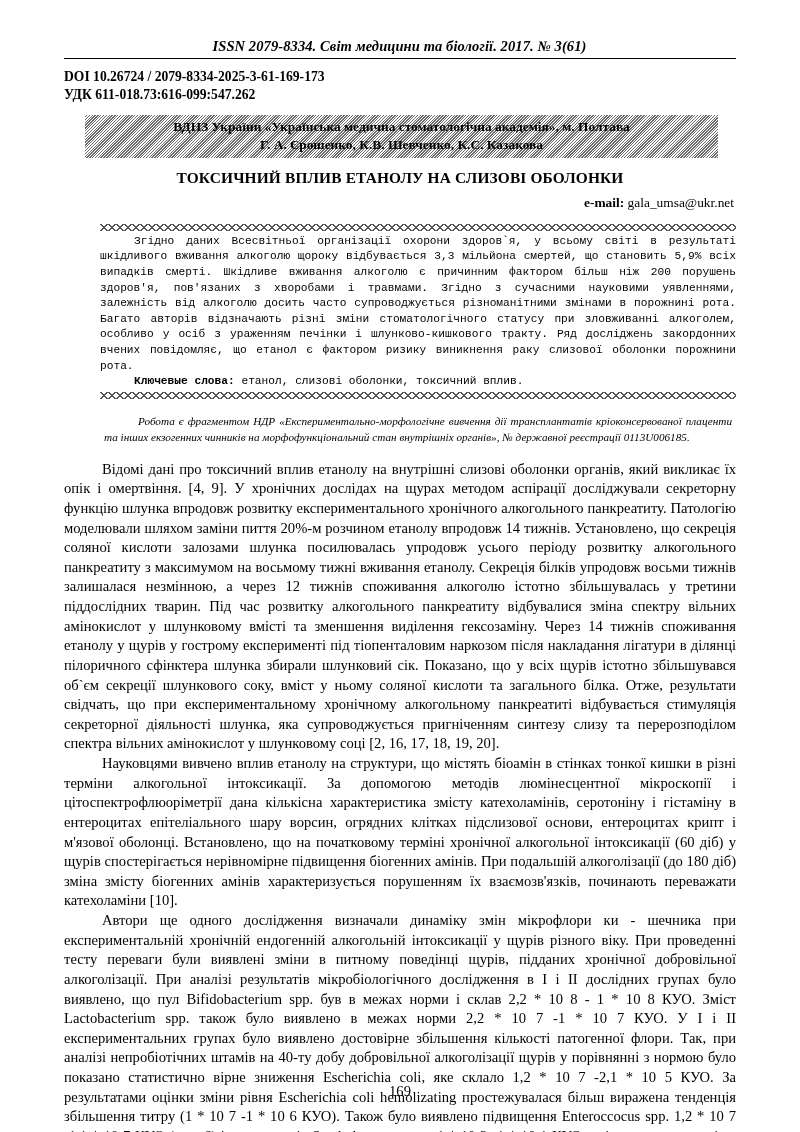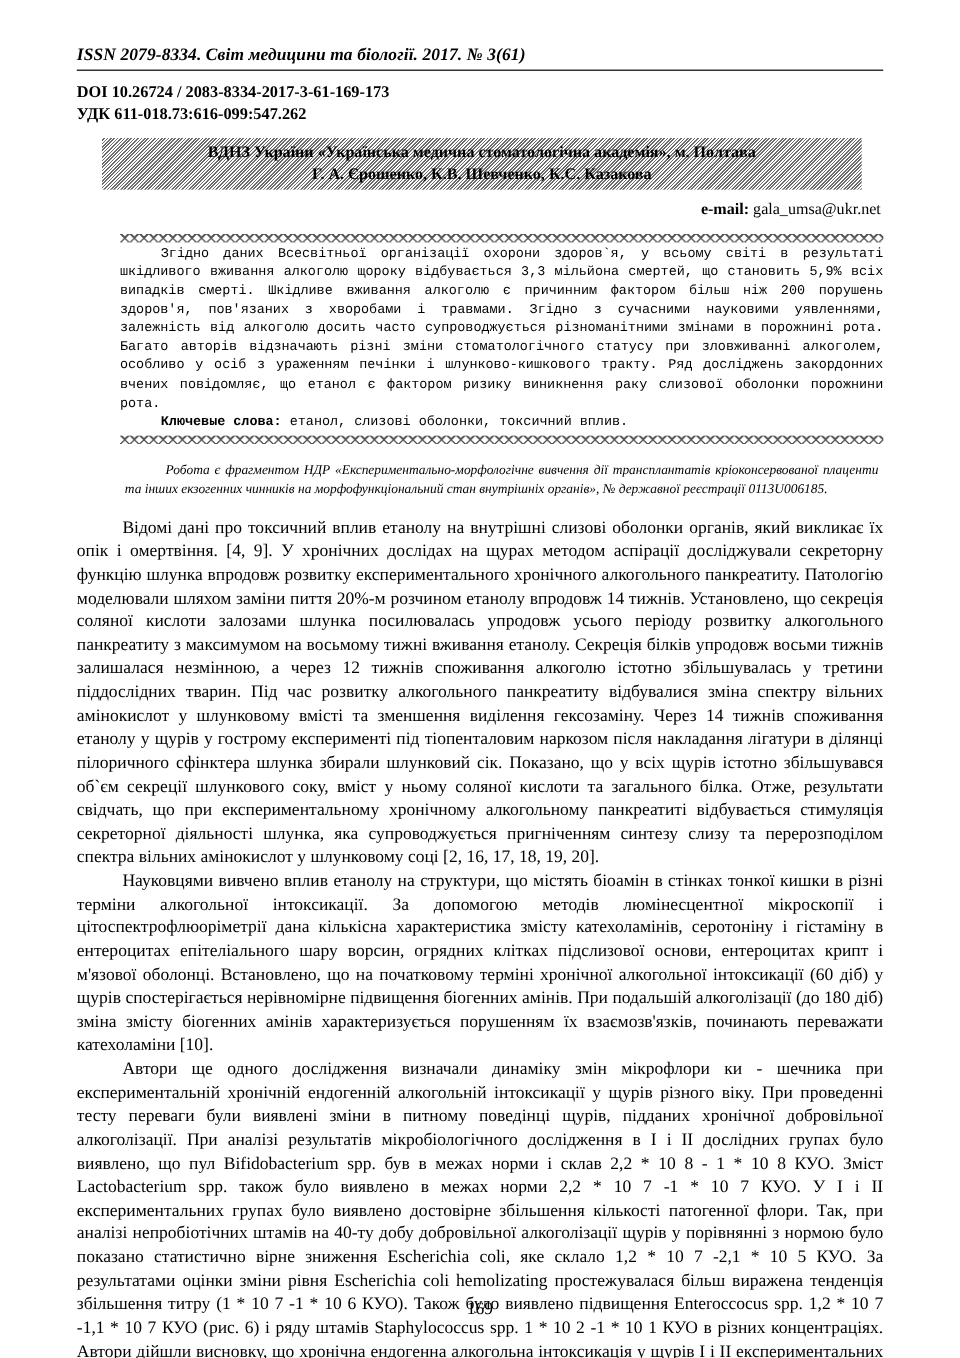--- a/index.html
+++ b/index.html
@@ -22,21 +22,21 @@
     left: 0; top: 0;
     width: 800px;
     height: 1132px;
     box-sizing: border-box;
     padding: 0 64px 0 64px;
   }
 
   
   .runhead {
     margin-top: 38px;
-    text-align: left;
+    text-align: center;
     font-style: italic;
     font-weight: bold;
     font-size: 14.5px;
     letter-spacing: 0.1px;
     padding-right: 1px;
     padding-bottom: 3px;
     border-bottom: 1.6px solid #000;
   }
 
   
@@ -152,29 +152,30 @@
   }
 </style>
 </head>
 <body>
 
 <div class="page">
 
   <div class="runhead">ISSN 2079-8334. Світ медицини та біології. 2017. № 3(61)</div>
 
   <div class="idblock">
-    <div>DOI 10.26724 / 2083-8334-2017-3-61-169-173</div>
+    <div>DOI 10.26724 / 2079-8334-2025-3-61-169-173</div>
     <div>УДК 611-018.73:616-099:547.262</div>
   </div>
 
   <div class="authorband">
     <div class="aline">ВДНЗ України «Українська медична стоматологічна академія», м. Полтава</div>
     <div class="aline">Г. А. Єрошенко, К.В. Шевченко, К.С. Казакова</div>
   </div>
 
+  <div class="arttitle">ТОКСИЧНИЙ ВПЛИВ ЕТАНОЛУ НА СЛИЗОВІ ОБОЛОНКИ</div>
 
   <div class="emailrow">
     <span class="lbl">e-mail:</span>
     <span>gala_umsa@ukr.net</span>
   </div>
 
   <div class="abstract-wrap">
     <div class="zigzag"></div>
     <div class="abstract">
       <p>Згідно даних Всесвітньої організації охорони здоров`я,  у всьому світі в результаті шкідливого вживання алкоголю щороку відбувається 3,3 мільйона смертей, що становить 5,9% всіх випадків смерті. Шкідливе вживання алкоголю є причинним фактором більш ніж 200 порушень здоров'я, пов'язаних з хворобами і травмами. Згідно з сучасними науковими уявленнями, залежність від алкоголю досить часто супроводжується різноманітними змінами в порожнині рота. Багато авторів відзначають різні зміни стоматологічного статусу при зловживанні алкоголем, особливо у осіб з ураженням печінки і шлунково-кишкового тракту.  Ряд досліджень  закордонних вчених повідомляє, що етанол є фактором ризику виникнення раку слизової оболонки порожнини рота.</p>

